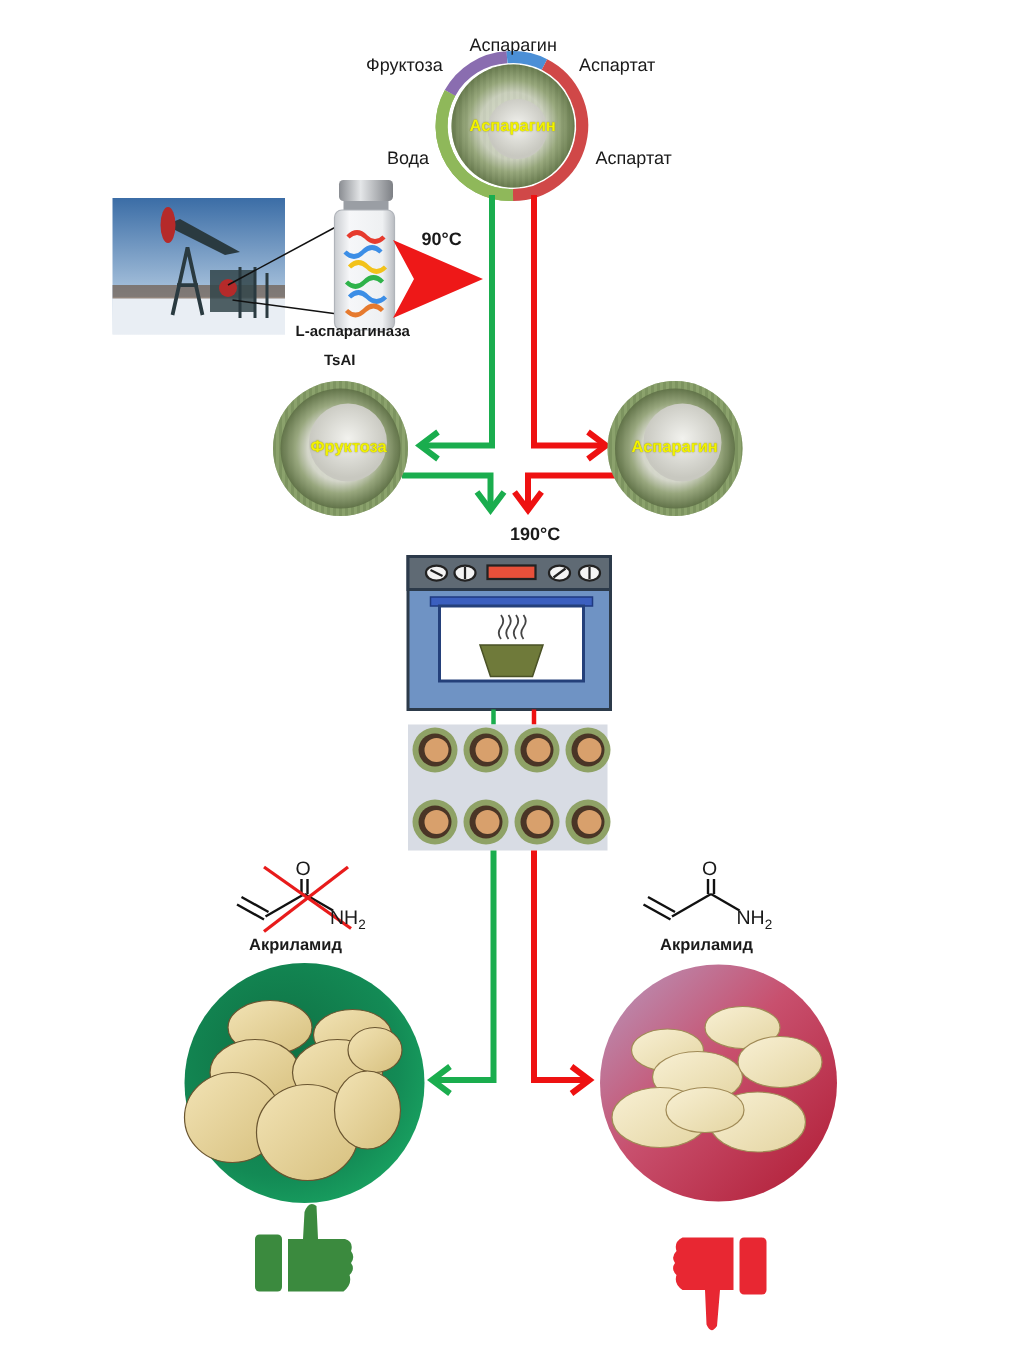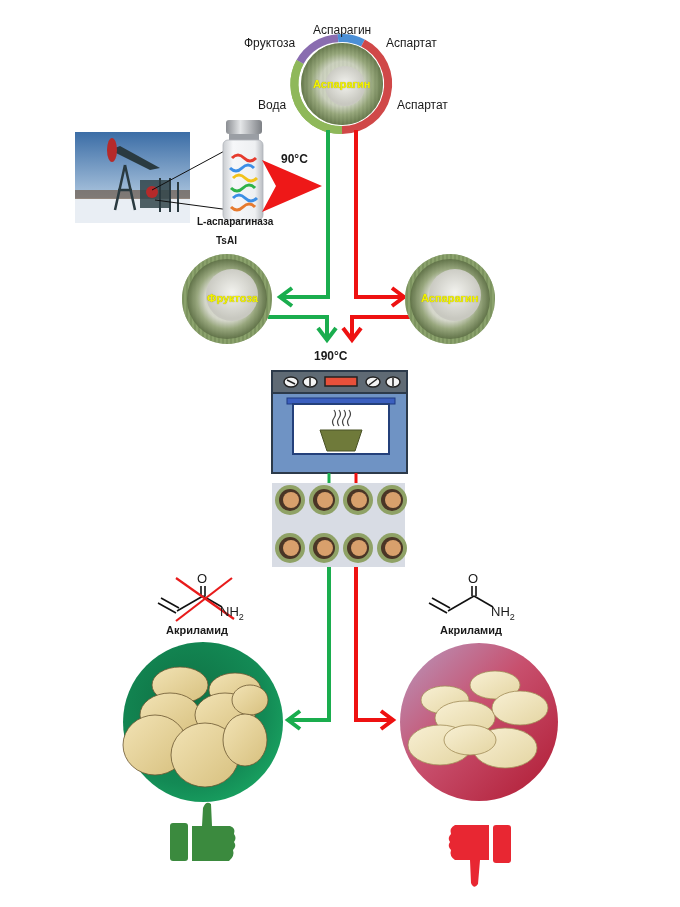--- a/index.html
+++ b/index.html
@@ -273,21 +273,21 @@
 <span class="lbl" style="left:397px;top:98px">Аспартат</span>
 <span class="lbl yellow" style="left:313px;top:78px">Аспарагин</span>
 
 <span class="lbl bold" style="left:281px;top:152px;font-size:12px">90°C</span>
 <span class="lbl bold" style="left:197px;top:216px;font-size:10px">L-аспарагиназа</span>
 <span class="lbl bold" style="left:216px;top:235px;font-size:10px">TsAI</span>
 
 <span class="lbl yellow" style="left:207px;top:292px">Фруктоза</span>
 <span class="lbl yellow" style="left:421px;top:292px">Аспарагин</span>
 
-<span class="lbl bold" style="left:314px;top:349px;font-size:12px">190°C</span>
+<span class="lbl bold" style="left:340px;top:349px;font-size:12px">190°C</span>
 
 <span class="lbl" style="left:197px;top:571px;font-size:13px">O</span>
 <span class="lbl" style="left:220px;top:604px;font-size:13px">NH<sub style="font-size:9px">2</sub></span>
 <span class="lbl" style="left:468px;top:571px;font-size:13px">O</span>
 <span class="lbl" style="left:491px;top:604px;font-size:13px">NH<sub style="font-size:9px">2</sub></span>
 
 <span class="lbl bold" style="left:166px;top:624px;font-size:11px">Акриламид</span>
 <span class="lbl bold" style="left:440px;top:624px;font-size:11px">Акриламид</span>
 
 </body></html>

